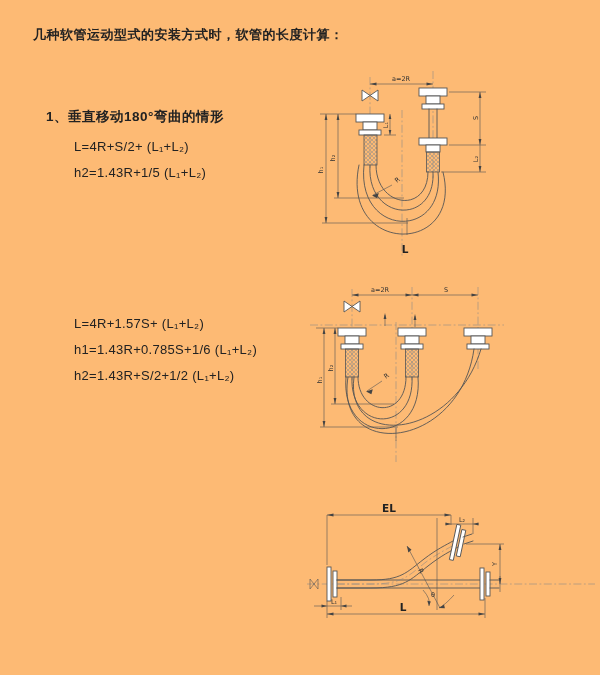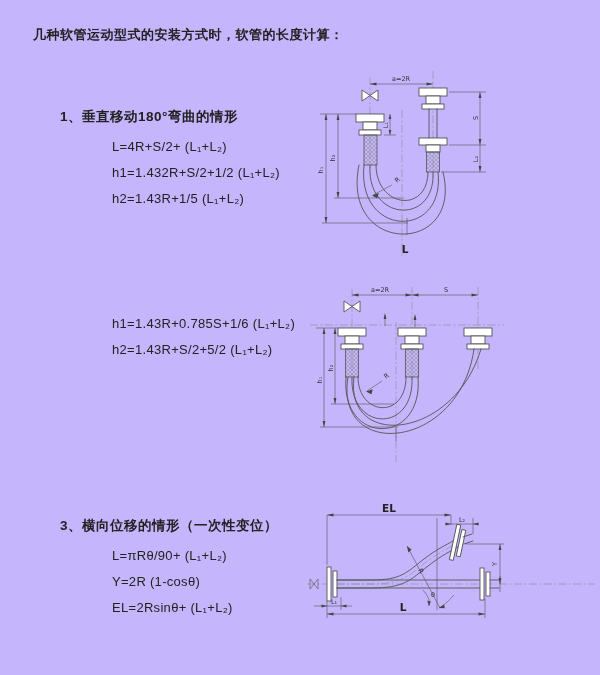--- a/index.html
+++ b/index.html
@@ -1,22 +1,22 @@
 <!DOCTYPE html>
 <html><head>
 <meta charset="utf-8">
 <style>
   html,body{margin:0;padding:0;background:#fff;}
-  #page{position:relative;width:600px;height:675px;background:#c4b5fd;overflow:hidden;
+  #page{position:relative;width:600px;height:675px;background:#fdba74;overflow:hidden;
         font-family:"Liberation Sans","DejaVu Sans",sans-serif;color:#222;}
   .title{position:absolute;left:33px;top:26px;font-size:13px;font-weight:700;letter-spacing:.5px;}
-  .sec{position:absolute;left:60px;}
+  .sec{position:absolute;left:46px;}
   .sec .head{font-size:13.5px;font-weight:700;letter-spacing:.5px;height:17px;}
   .sec .formulas{margin:9px 0 0 28px;}
-  .sec .formulas div{font-size:13px;line-height:26px;letter-spacing:.3px;white-space:pre;margin-left:24px;}
+  .sec .formulas div{font-size:13px;line-height:26px;letter-spacing:.3px;white-space:pre;}
   .dg{position:absolute;}
   
   .ln{stroke:#555;stroke-width:.9;fill:none;stroke-linecap:round;}
   .th{stroke:#555;stroke-width:.6;fill:none;}
   .cl{stroke:#888;stroke-width:.55;fill:none;stroke-dasharray:8 2.5 1.8 2.5;}
   .fl{fill:#fff;stroke:#555;stroke-width:.9;}
   .vj{fill:#fff;stroke:#555;stroke-width:.9;stroke-linejoin:round;}
   .ar{fill:#444;stroke:none;}
   .dt{font-size:6.5px;fill:#333;font-family:"DejaVu Sans",sans-serif;}
   .big{font-size:10.5px;font-weight:600;fill:#222;font-family:"DejaVu Sans",sans-serif;}
@@ -25,40 +25,32 @@
 <body>
 
 <div id="page">
 
   <div class="title">几种软管运动型式的安装方式时，软管的长度计算：</div>
 
   <div class="sec" style="top:108px">
     <div class="head">1、垂直移动180°弯曲的情形</div>
     <div class="formulas">
       <div>L=4R+S/2+ (L₁+L₂)</div>
-      <div>h1=1.432R+S/2+1/2 (L₁+L₂)</div>
       <div>h2=1.43R+1/5 (L₁+L₂)</div>
     </div>
   </div>
 
   <div class="sec" style="top:302px">
     <div class="formulas">
+      <div>L=4R+1.57S+ (L₁+L₂)</div>
       <div>h1=1.43R+0.785S+1/6 (L₁+L₂)</div>
-      <div>h2=1.43R+S/2+5/2 (L₁+L₂)</div>
+      <div>h2=1.43R+S/2+1/2 (L₁+L₂)</div>
     </div>
   </div>
 
-  <div class="sec" style="top:517px">
-    <div class="head">3、横向位移的情形（一次性变位）</div>
-    <div class="formulas">
-      <div>L=πRθ/90+ (L₁+L₂)</div>
-      <div>Y=2R (1-cosθ)</div>
-      <div>EL=2Rsinθ+ (L₁+L₂)</div>
-    </div>
-  </div>
 
   <svg class="dg" style="left:312px;top:68px" width="278" height="195" viewBox="0 0 278 195">
     <defs>
       <pattern id="hz1" width="4" height="4" patternUnits="userSpaceOnUse">
         <path d="M0,4 L4,0 M0,0 L4,4" stroke="#8a8a8a" stroke-width="0.5"></path>
       </pattern>
     </defs>
     <g>
       <path class="cl" d="M58,9 V100"></path>
         <path class="cl" d="M121,3 V110"></path>

